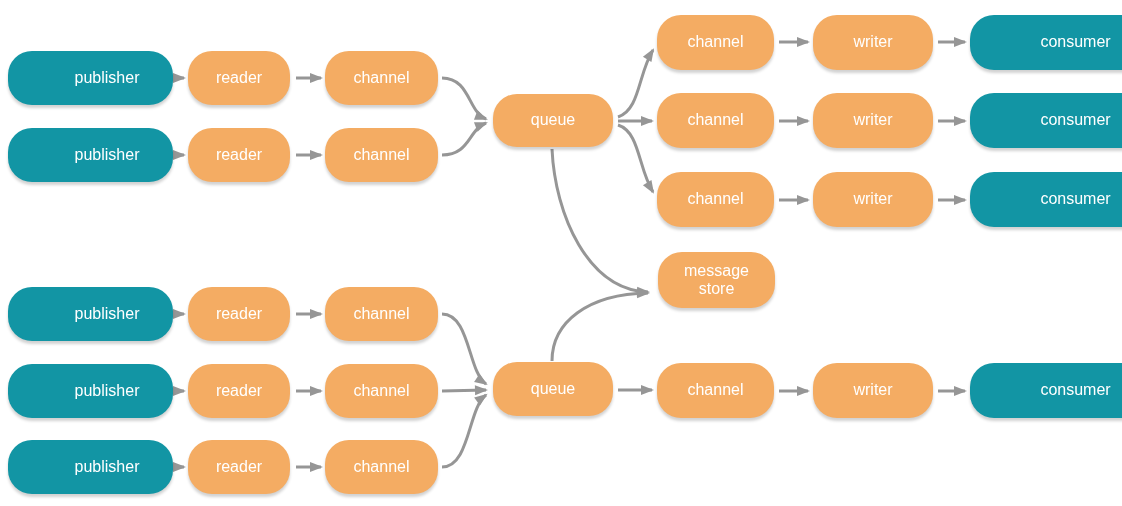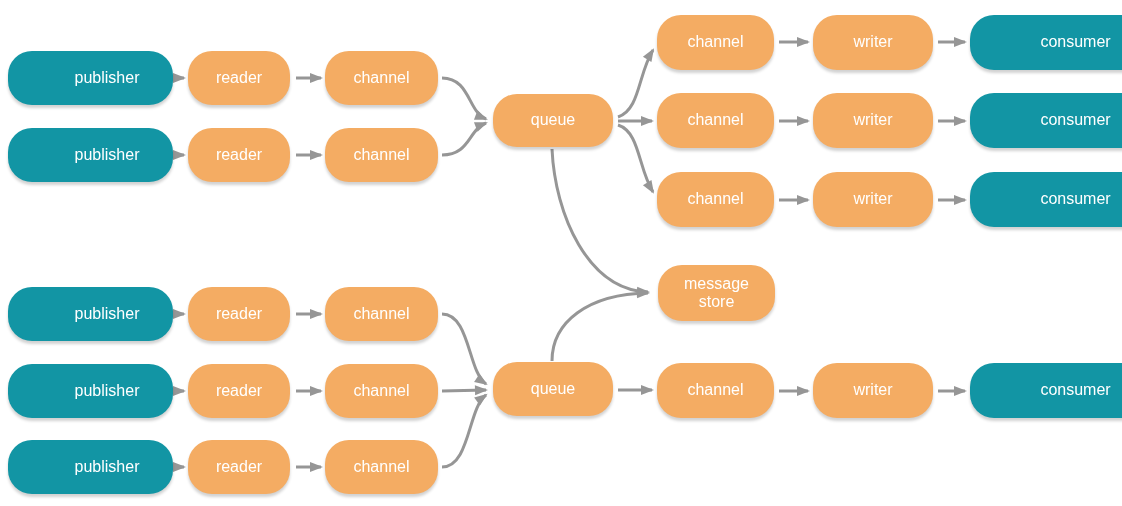--- a/index.html
+++ b/index.html
@@ -71,21 +71,21 @@
     <div class="node processor" style="left: 493px; top: 94px; width: 120px; height: 53px;"><span>queue</span></div>
     <div class="node processor" style="left: 657px; top: 15px; width: 117px; height: 55px;"><span>channel</span></div>
     <div class="node processor" style="left: 657px; top: 93px; width: 117px; height: 55px;"><span>channel</span></div>
     <div class="node processor" style="left: 657px; top: 172px; width: 117px; height: 55px;"><span>channel</span></div>
     <div class="node processor" style="left: 813px; top: 15px; width: 120px; height: 55px;"><span>writer</span></div>
     <div class="node processor" style="left: 813px; top: 93px; width: 120px; height: 55px;"><span>writer</span></div>
     <div class="node processor" style="left: 813px; top: 172px; width: 120px; height: 55px;"><span>writer</span></div>
     <div class="node endpoint" style="left: 970px; top: 15px; width: 145px; height: 55px;"><span>consumer</span></div>
     <div class="node endpoint" style="left: 970px; top: 93px; width: 145px; height: 55px;"><span>consumer</span></div>
     <div class="node endpoint" style="left: 970px; top: 172px; width: 145px; height: 55px;"><span>consumer</span></div>
-    <div class="node processor" style="left: 658px; top: 265px; width: 117px; height: 56px;"><span>message
+    <div class="node processor" style="left: 658px; top: 252px; width: 117px; height: 56px;"><span>message
 store</span></div>
     <div class="node endpoint" style="left: 8px; top: 287px; width: 132px; height: 54px;"><span>publisher</span></div>
     <div class="node endpoint" style="left: 8px; top: 364px; width: 132px; height: 54px;"><span>publisher</span></div>
     <div class="node endpoint" style="left: 8px; top: 440px; width: 132px; height: 54px;"><span>publisher</span></div>
     <div class="node processor" style="left: 188px; top: 287px; width: 102px; height: 54px;"><span>reader</span></div>
     <div class="node processor" style="left: 188px; top: 364px; width: 102px; height: 54px;"><span>reader</span></div>
     <div class="node processor" style="left: 188px; top: 440px; width: 102px; height: 54px;"><span>reader</span></div>
     <div class="node processor" style="left: 325px; top: 287px; width: 113px; height: 54px;"><span>channel</span></div>
     <div class="node processor" style="left: 325px; top: 364px; width: 113px; height: 54px;"><span>channel</span></div>
     <div class="node processor" style="left: 325px; top: 440px; width: 113px; height: 54px;"><span>channel</span></div>

